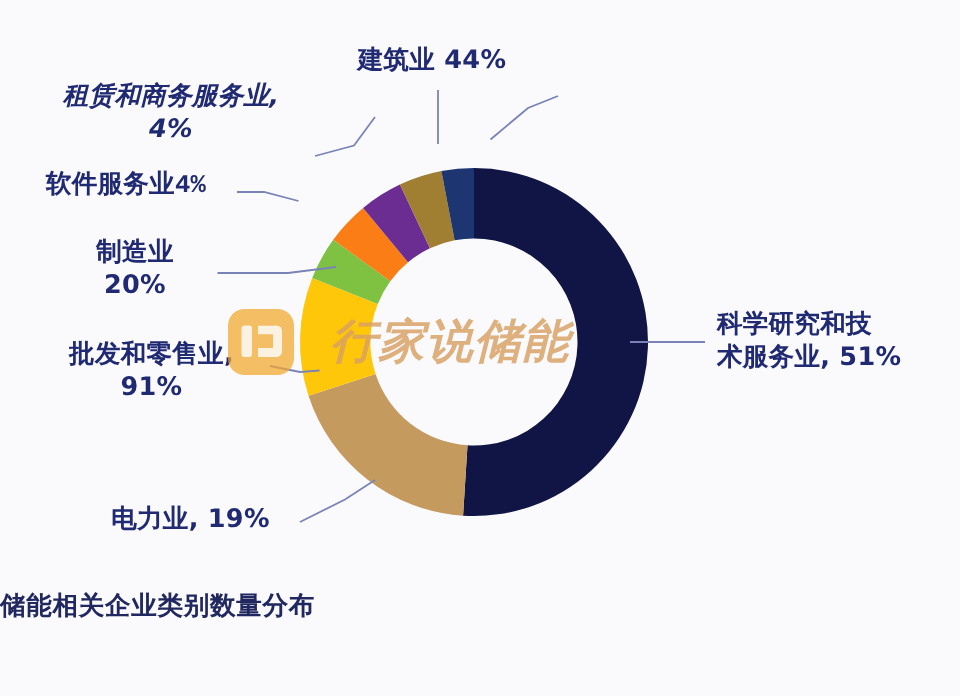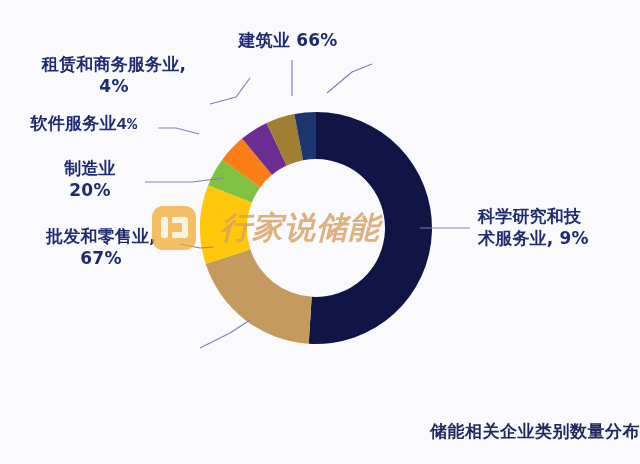--- a/index.html
+++ b/index.html
@@ -36,26 +36,25 @@
     letter-spacing: 0.2px;
     white-space: pre-line;
     text-align: center;
   }
   .lbl.right { text-align: left; }
   .chart-title {
     position: absolute;
     left: 0;
     top: 392px;
     width: 640px;
-    text-align: right;
+    text-align: left;
     color: #20285f;
     font-size: 17px;
     font-weight: 700;
     letter-spacing: 0.5px;
-    margin-top: 28px;
   }
   .wm {
     position: absolute;
     left: 152px;
     top: 196px;
     width: 300px;
     height: 64px;
     display: flex;
     align-items: center;
     gap: 24px;
@@ -119,37 +118,38 @@
       <path d="M292,96 L292,60"></path>
       <path d="M327,93 L352,72 L372,64"></path>
       <path d="M199,134 L176,128 L158,128"></path>
       <path d="M224,178 L192,182 L145,182"></path>
       <path d="M213,247 L200,248 L180,244"></path>
       <path d="M250,320 L230,333 L200,348"></path>
       <path d="M420,228 L470,228"></path>
     </g>
   </svg>
 
-  <div class="lbl" style="left:14px; top:54px; width:200px;">租赁和商务服务业,
+  <div class="lbl" style="left:14px; top:54px; width:200px;font-style:italic;">租赁和商务服务业,
 4%</div>
 
-  <div class="lbl" style="left:218px; top:30px; width:140px;">建筑业 66%</div>
+  <div class="lbl" style="left:218px; top:30px; width:140px;">建筑业 44%</div>
 
 
   <div class="lbl" style="left:10px; top:114px; width:148px;font-family:Liberation Mono, monospace;">软件服务业4%</div>
 
   <div class="lbl" style="left:38px; top:158px; width:104px;">制造业
 20%</div>
 
   <div class="lbl" style="left:24px; top:226px; width:154px;">批发和零售业,
-67%</div>
+91%</div>
 
+  <div class="lbl" style="left:54px; top:336px; width:146px;">电力业,  19%</div>
 
   <div class="lbl right" style="left:478px; top:206px; width:160px;">科学研究和技
-术服务业, 9%</div>
+术服务业, 51%</div>
 
   <div class="wm">
     <div class="wm-logo"></div>
     <div class="wm-text">行家说储能</div>
   </div>
 
   <div class="chart-title">储能相关企业类别数量分布</div>
 
 </div>
 

